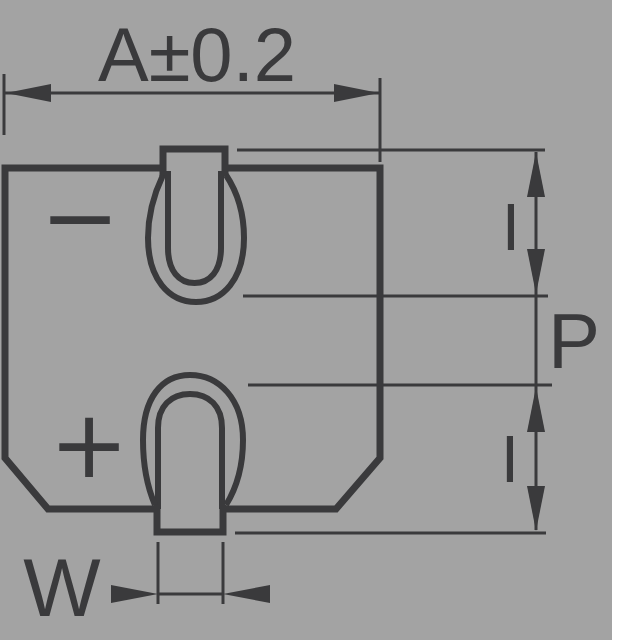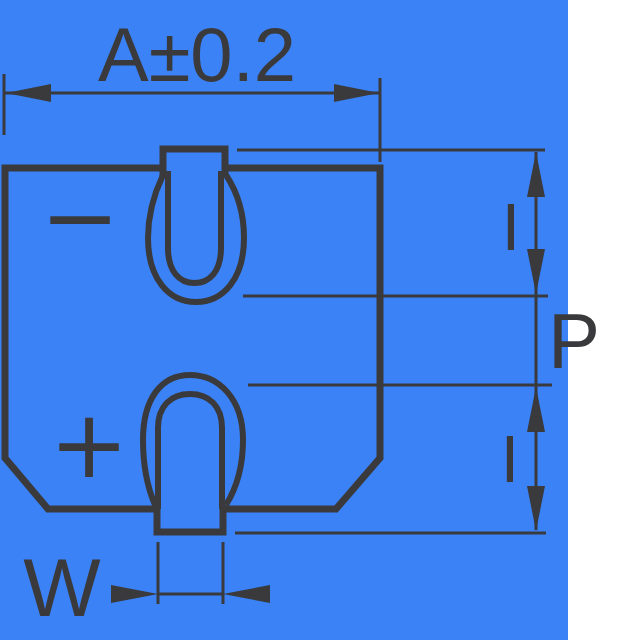--- a/index.html
+++ b/index.html
@@ -5,23 +5,23 @@
   html, body {
     margin: 0;
     padding: 0;
     width: 640px;
     height: 640px;
     background: #ffffff;
     overflow: hidden;
   }
   .stage {
     position: relative;
-    width: 568px;
+    width: 612px;
     height: 640px;
-    background: #3b82f6;
+    background: #a3a3a3;
   }
   svg { display: block; }
   .dim-label {
     font-family: "Liberation Sans", sans-serif;
     font-weight: 400;
   }
   .polarity-label {
     font-family: "DejaVu Sans", sans-serif;
     font-weight: 400;
   }

